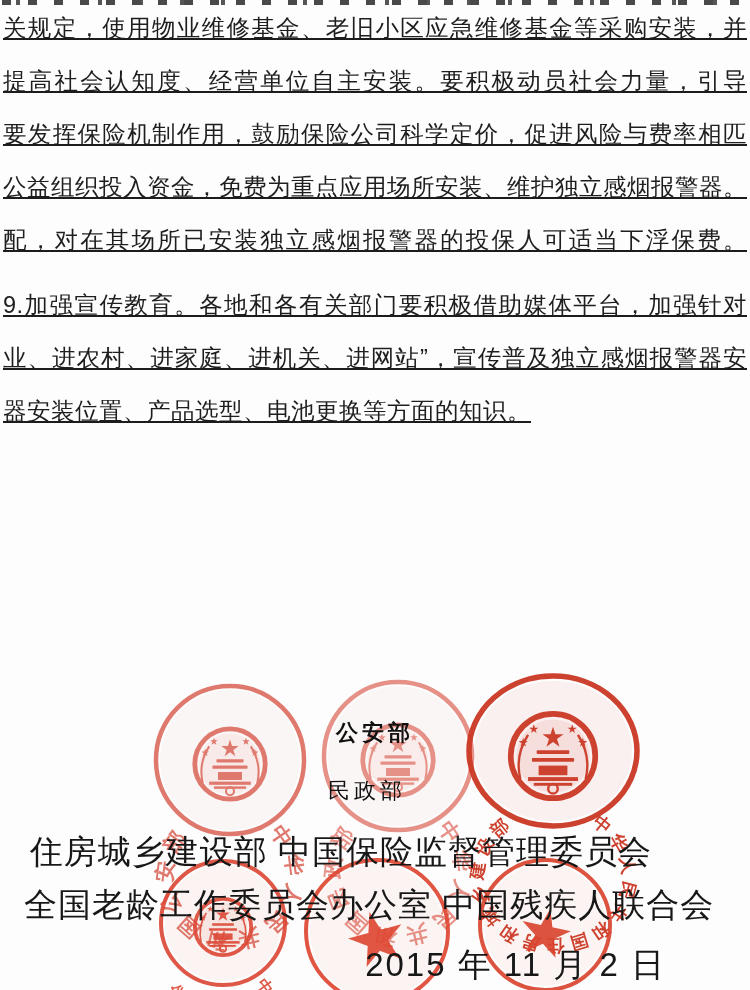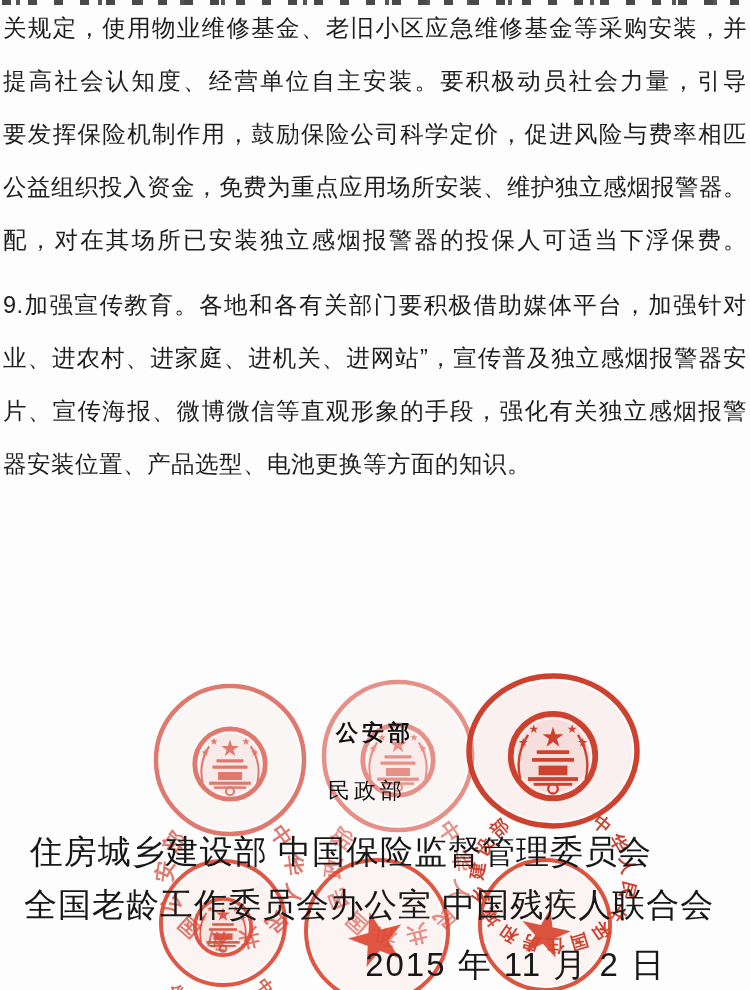--- a/index.html
+++ b/index.html
@@ -2,21 +2,21 @@
 <html lang="zh"><head>
 <meta charset="utf-8">
 <style>
   html,body{margin:0;padding:0;}
   body{background:#e8e8e8;font-family:"Liberation Sans","DejaVu Sans",sans-serif;}
   .page{
     position:relative;width:750px;height:990px;margin:0 auto;
     background:#fdfdfd;overflow:hidden;color:#1c1c1c;
   }
   
-  .doc-text{position:absolute;left:0;top:0;width:750px;padding:2px 3px 0 3px;box-sizing:border-box;}
+  .doc-text{position:absolute;left:0;top:0;width:750px;padding:2px 3px 0 3px;box-sizing:border-box;text-decoration:underline;}
   .line{
     height:53px;line-height:53px;font-size:23.5px;font-weight:500;
     letter-spacing:.5px;color:#1e1e1e;white-space:nowrap;
     text-align:justify;text-align-last:justify;overflow:hidden;
   }
   .line.para-start{margin-top:12px;}
   .line.align-left{text-align-last:left;}
   
   .prev-line-fragment{
     position:absolute;left:2px;top:0;width:744px;height:5px;opacity:.85;
@@ -72,21 +72,20 @@
   <div class="prev-line-fragment"></div>
 
   <div class="doc-text">
     <div class="line">关规定，使用物业维修基金、老旧小区应急维修基金等采购安装，并</div>
     <div class="line">提高社会认知度、经营单位自主安装。要积极动员社会力量，引导</div>
     <div class="line">要发挥保险机制作用，鼓励保险公司科学定价，促进风险与费率相匹</div>
     <div class="line">公益组织投入资金，免费为重点应用场所安装、维护独立感烟报警器。</div>
     <div class="line">配，对在其场所已安装独立感烟报警器的投保人可适当下浮保费。</div>
     <div class="line para-start">9.加强宣传教育。各地和各有关部门要积极借助媒体平台，加强针对</div>
     <div class="line">业、进农村、进家庭、进机关、进网站”，宣传普及独立感烟报警器安</div>
-    <div class="line">片、宣传海报、微博微信等直观形象的手段，强化有关独立感烟报警</div>
     <div class="line align-left">器安装位置、产品选型、电池更换等方面的知识。</div>
   </div>
 
   <svg class="seal" viewBox="0 0 156 156" style="left: 152px; top: 682px; width: 156px; height: 156px; color: rgb(219, 103, 90);" opacity="0.88">
     <circle class="seal-ring" cx="78" cy="78" r="74" stroke-width="4.5"></circle>
     <circle cx="78" cy="78" r="70" fill="currentColor" opacity="0.05"></circle>
     <defs>
         <path id="arc-mps" d="M78,136 A58,58 0 1,1 77.99,136"></path>
       </defs>
     <text class="ring-text" text-anchor="middle" style="font-size:21px;letter-spacing:7px">

